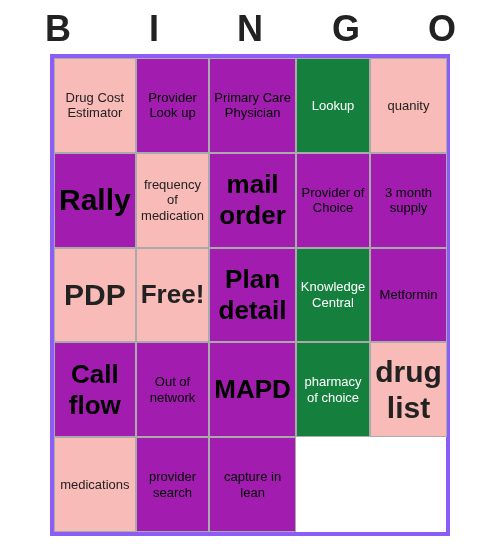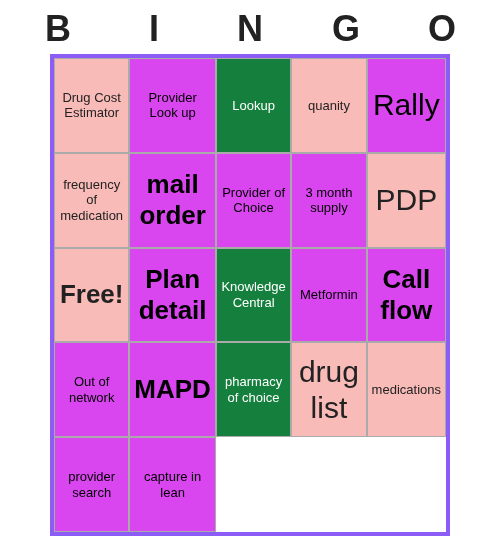--- a/index.html
+++ b/index.html
@@ -37,53 +37,54 @@
     }
     .cell {
       border: 1px solid #aaa;
       display: flex;
       align-items: center;
       justify-content: center;
       text-align: center;
       padding: 4px;
       font-size: 13px;
       line-height: 1.2;
-      background: #d946ef;
+      background: #a21caf;
     }
     .cell.pink {
       background: #15803d;
       color: #fff;
     }
     .cell.light-pink {
       background: #f9bbb8;
       color: #222;
     }
     .cell.large-text {
       font-size: 26px;
       font-weight: bold;
     }
     .cell.xlarge-text {
       font-size: 30px;
-      font-weight: normal;
+      font-weight: bold;
     }
   </style>
 </head>
 <body>
 
 <div class="bingo-header">
   <span class="bingo-letter">B</span>
   <span class="bingo-letter">I</span>
   <span class="bingo-letter">N</span>
   <span class="bingo-letter">G</span>
   <span class="bingo-letter">O</span>
 </div>
 
 <div class="bingo-grid" id="grid">
 <div class="cell light-pink">Drug Cost Estimator</div>
     <div class="cell">Provider Look up</div>
+    <div class="cell">Primary Care Physician</div>
     <div class="cell pink">Lookup</div>
     <div class="cell light-pink">quanity</div>
     <div class="cell xlarge-text">Rally</div>
     <div class="cell light-pink">frequency of medication</div>
     <div class="cell large-text">mail order</div>
     <div class="cell">Provider of Choice</div>
     <div class="cell">3 month supply</div>
     <div class="cell light-pink xlarge-text">PDP</div>
     <div class="cell light-pink large-text">Free!</div>
     <div class="cell large-text">Plan detail</div>

